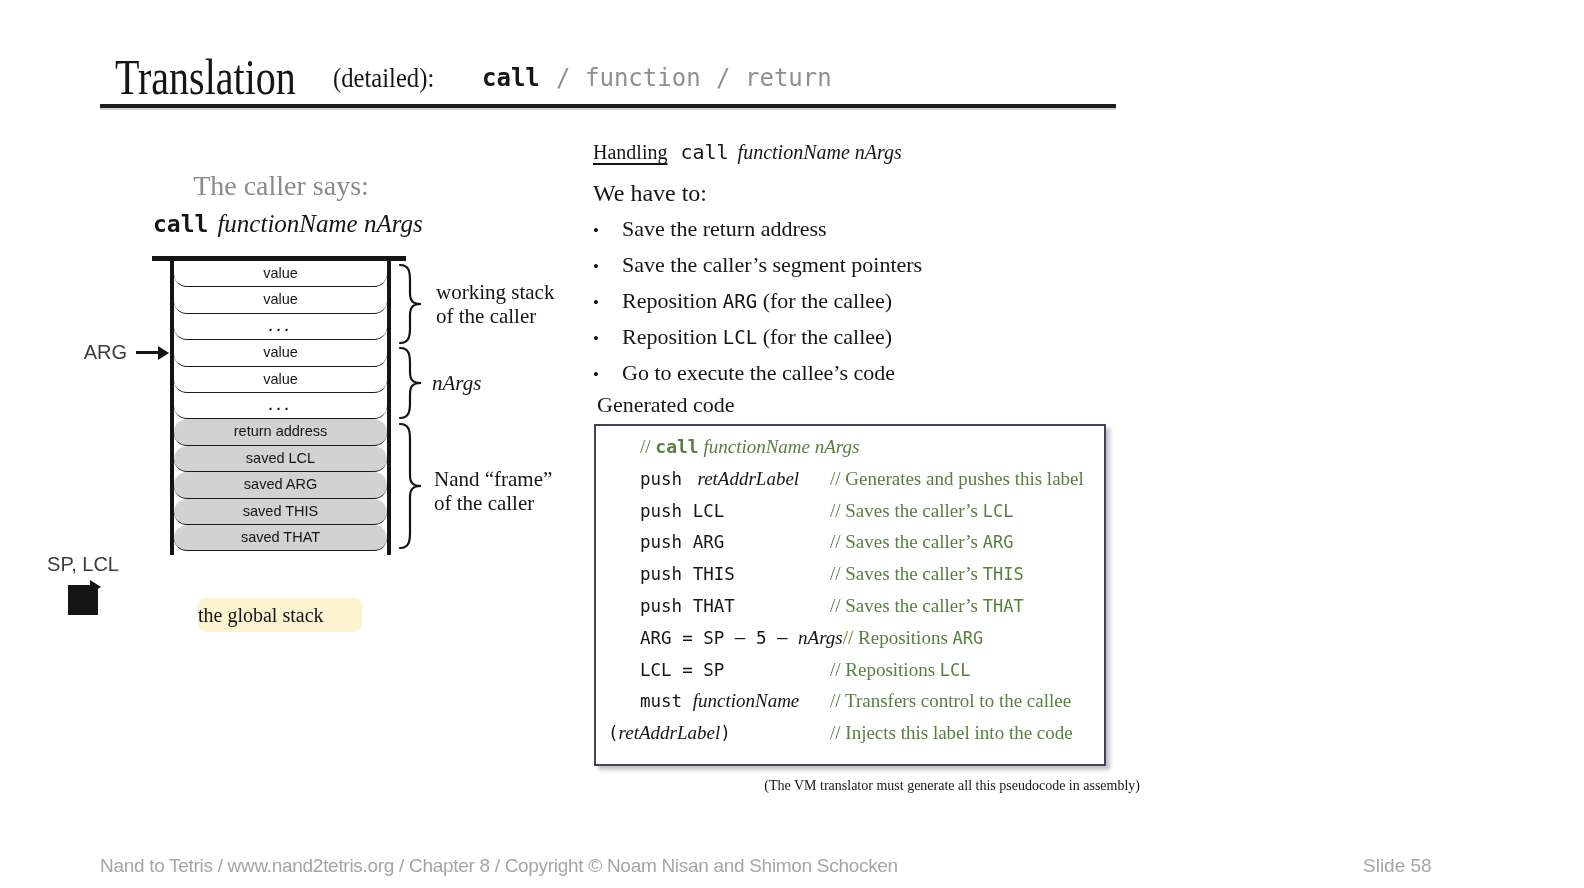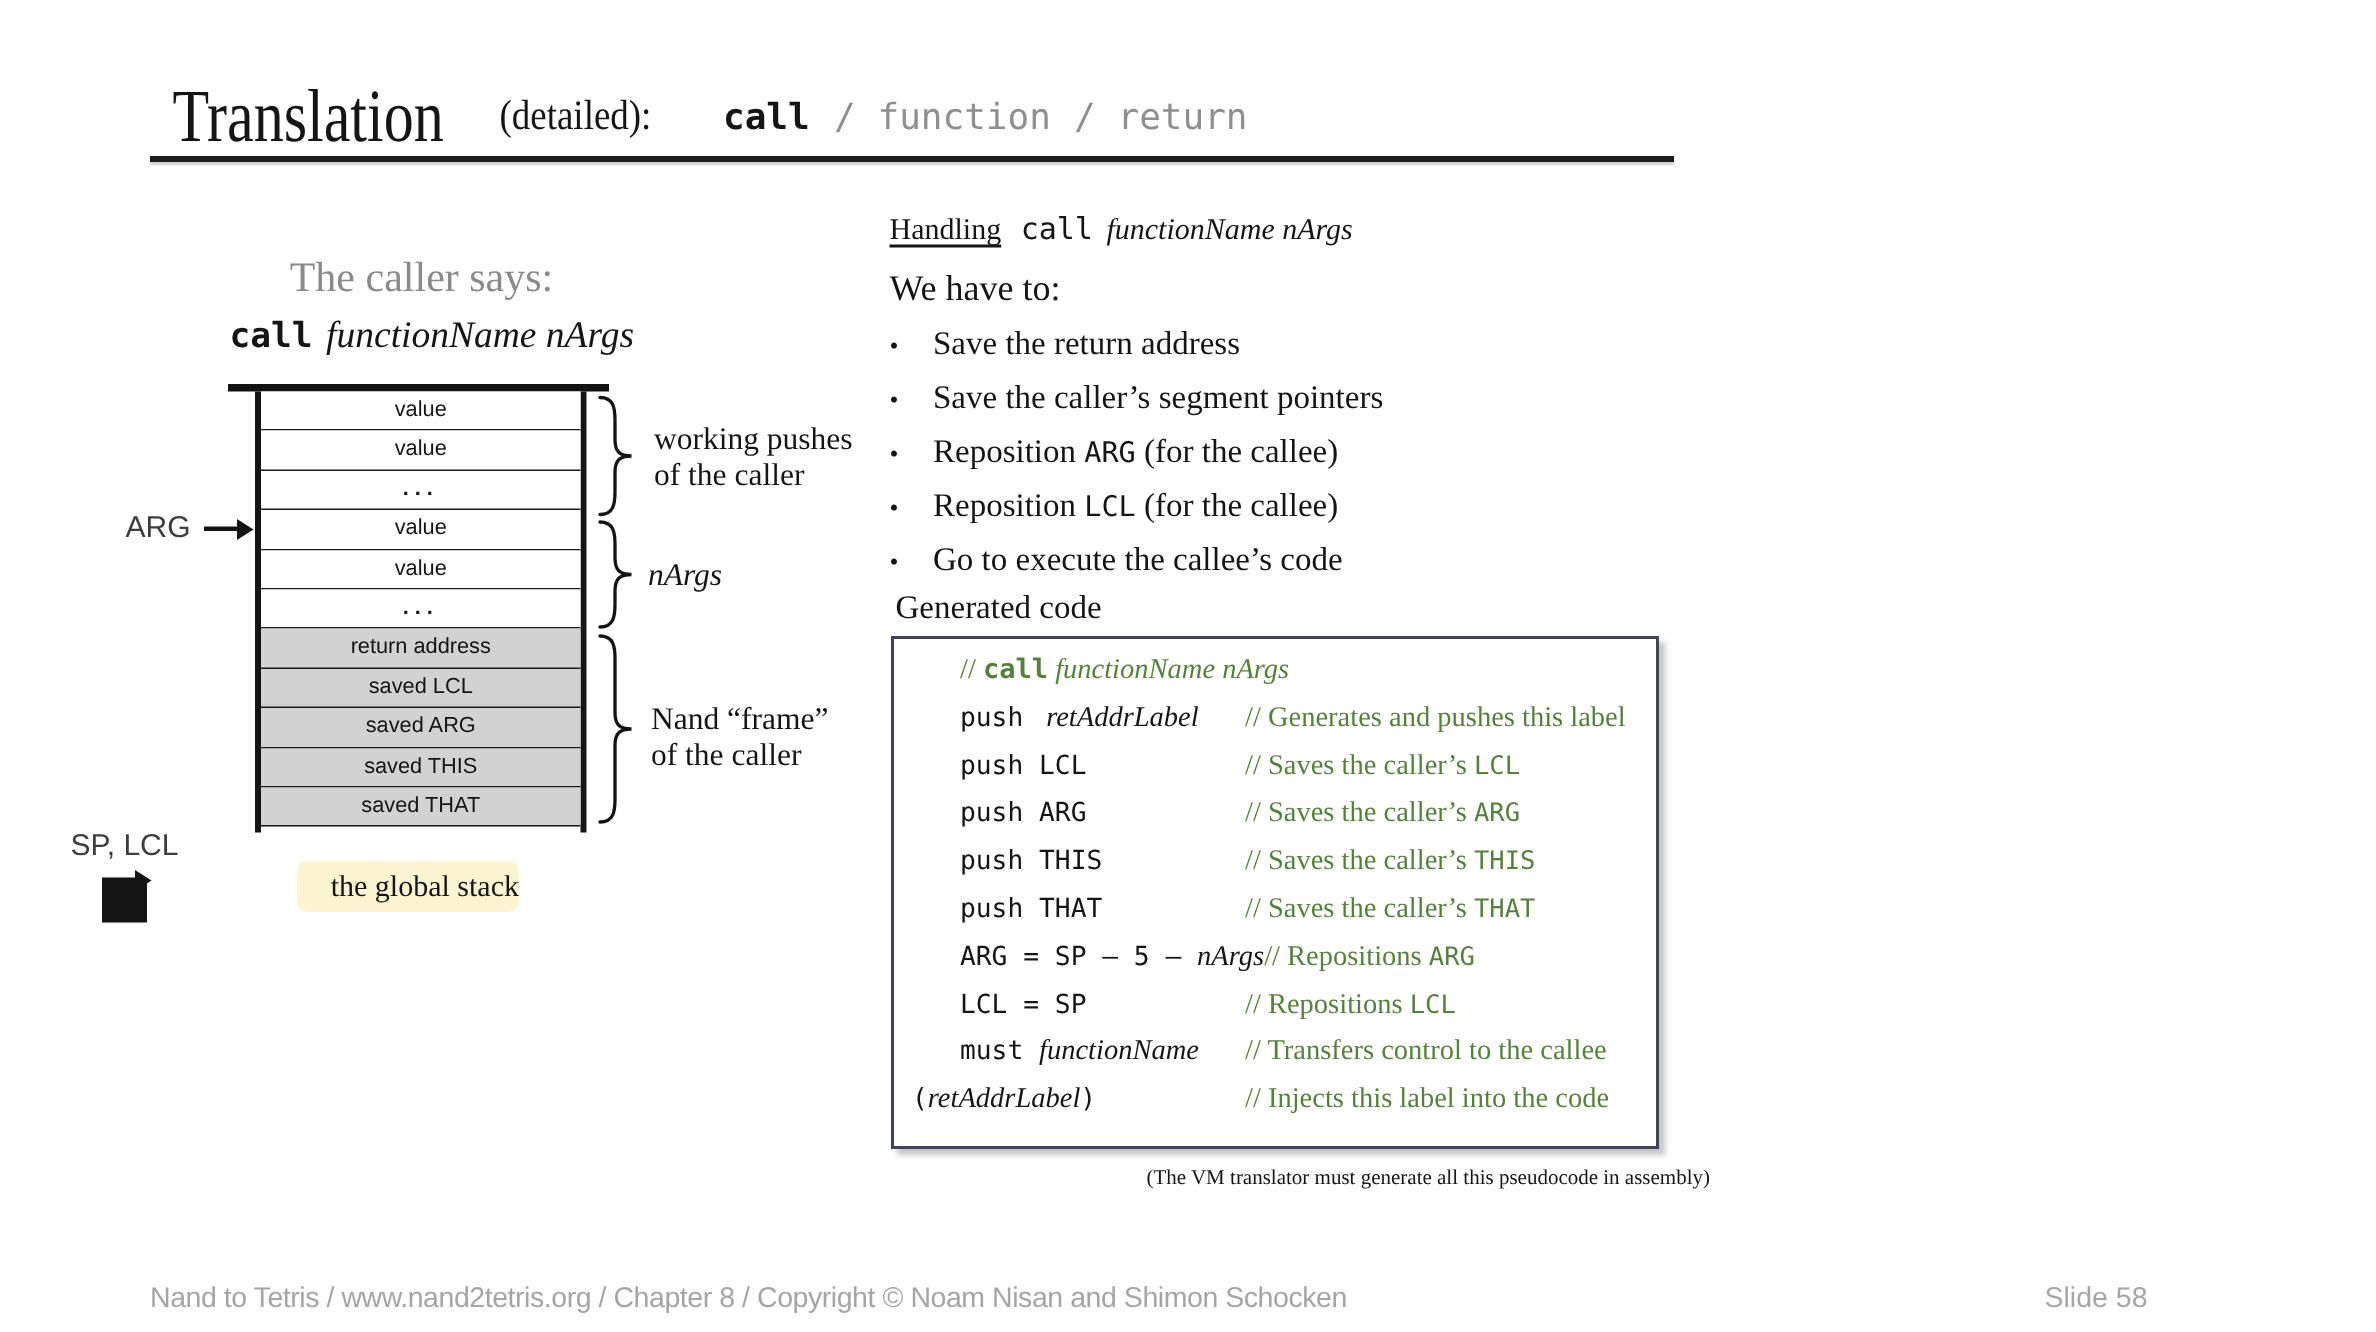--- a/index.html
+++ b/index.html
@@ -29,37 +29,37 @@
   .title-rule{position:absolute;left:100px;top:104px;width:1016px;height:4px;background:#1c1c1c;box-shadow:0 2px 1px rgba(0,0,0,.18);}
   
   .caller-heading{position:absolute;left:150px;top:170px;width:262px;text-align:center;font-size:28px;color:#8a8a8a;}
   .caller-cmd{position:absolute;left:153px;top:210px;display:flex;align-items:baseline;white-space:pre;}
   .caller-cmd .kw{font-family:"DejaVu Sans Mono",monospace;font-weight:700;font-size:23px;}
   .caller-cmd .args{font-style:italic;font-size:25px;margin-left:9px;}
   .stack-topbar{position:absolute;left:152px;top:256px;width:254px;height:5px;background:#141414;}
   .stack{position:absolute;left:170px;top:261px;width:221px;box-sizing:border-box;
          border-left:4.5px solid #141414;border-right:4.5px solid #141414;padding-bottom:4px;}
   .stack-row{height:26.4px;box-sizing:border-box;border-bottom:1.8px solid #1a1a1a;
-             font-family:"Liberation Sans",sans-serif;font-size:14.5px;line-height:24.5px;text-align:center;background:#fff;}
+             font-family:"Liberation Sans",sans-serif;font-size:14.5px;line-height:24.5px;text-align:center;background:#fff;border-radius:13px;}
   .stack-row.shaded{background:var(--row-gray);}
   .stack-row.dots{letter-spacing:4px;font-weight:600;}
   .pointer{position:absolute;left:0;display:flex;align-items:center;justify-content:flex-end;gap:9px;
            width:166px;color:var(--pointer-gray);font-family:"Liberation Sans",sans-serif;font-size:20px;white-space:pre;}
   .pointer-arg{top:341px;}
   .pointer-sp{top:553px;flex-direction:column;}
   .arrow{width:30px;height:3px;background:#141414;position:relative;flex:0 0 30px;}
   .arrow::after{content:"";position:absolute;right:-3px;top:-5.5px;border-left:11px solid #141414;
                 border-top:7px solid transparent;border-bottom:7px solid transparent;}
   .brace{position:absolute;left:398px;}
   .brace-label{position:absolute;font-size:21px;line-height:23.5px;}
   .lbl-working{left:436px;top:281px;}
   .lbl-nargs{left:432px;top:372px;font-style:italic;}
   .lbl-frame{left:434px;top:468px;}
-  .global-stack{position:absolute;left:198px;top:574px;width:148px;height:34px;background:var(--highlight);
-                border-radius:7px;text-align:right;line-height:34px;font-size:20px;}
+  .global-stack{position:absolute;left:198px;top:598px;width:164px;height:34px;background:var(--highlight);
+                border-radius:7px;text-align:left;line-height:34px;font-size:20px;}
   
   .handling{position:absolute;left:593px;top:140px;display:flex;align-items:baseline;white-space:pre;}
   .handling .hword{font-size:20px;text-decoration:underline;text-underline-offset:4px;text-decoration-thickness:1.5px;}
   .handling .hkw{font-family:"DejaVu Sans Mono",monospace;font-size:20px;margin-left:13px;}
   .handling .hargs{font-style:italic;font-size:20px;margin-left:9px;}
   .we-have-to{position:absolute;left:593px;top:180px;font-size:24px;}
   .bullets{position:absolute;left:593px;top:217px;width:520px;}
   .bullet{display:flex;font-size:22px;line-height:24px;margin-bottom:10px;}
   .bullet .dot{flex:0 0 29px;font-size:17px;padding-top:2px;}
   .bullet span{white-space:pre-wrap;}
@@ -136,21 +136,21 @@
     <path d="M2 2 C11 2 12 9 12 17 L12 30 C12 38 15 41 23 41 C15 41 12 44 12 52 L12 65 C12 73 11 80 2 80" stroke="#141414" stroke-width="2.2" fill="none" stroke-linecap="round"></path>
   </svg>
   <svg class="brace" style="top:346px" width="26" height="74" viewBox="0 0 26 74">
     <path d="M2 2 C11 2 12 9 12 17 L12 26 C12 34 15 37 23 37 C15 37 12 40 12 48 L12 57 C12 65 11 72 2 72" stroke="#141414" stroke-width="2.2" fill="none" stroke-linecap="round"></path>
   </svg>
   <svg class="brace" style="top:422px" width="26" height="128" viewBox="0 0 26 128">
     <path d="M2 2 C11 2 12 9 12 17 L12 53 C12 61 15 64 23 64 C15 64 12 67 12 75 L12 111 C12 119 11 126 2 126" stroke="#141414" stroke-width="2.2" fill="none" stroke-linecap="round"></path>
   </svg>
 
   <div class="brace-label lbl-working">
-    <div>working pushes</div>
+    <div>working stack</div>
     <div>of the caller</div>
   </div>
   <div class="brace-label lbl-nargs">nArgs</div>
   <div class="brace-label lbl-frame">
     <div>Nand “frame”</div>
     <div>of the caller</div>
   </div>
 
   <div class="global-stack">the global stack</div>
 

